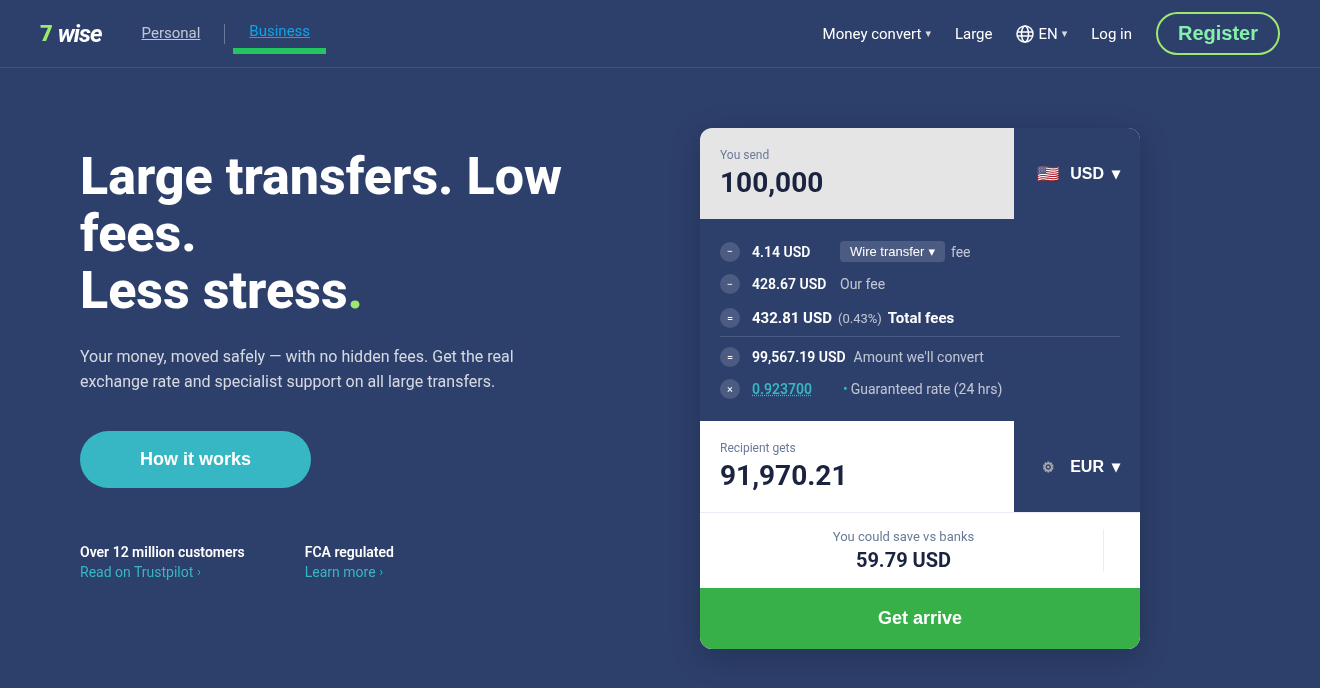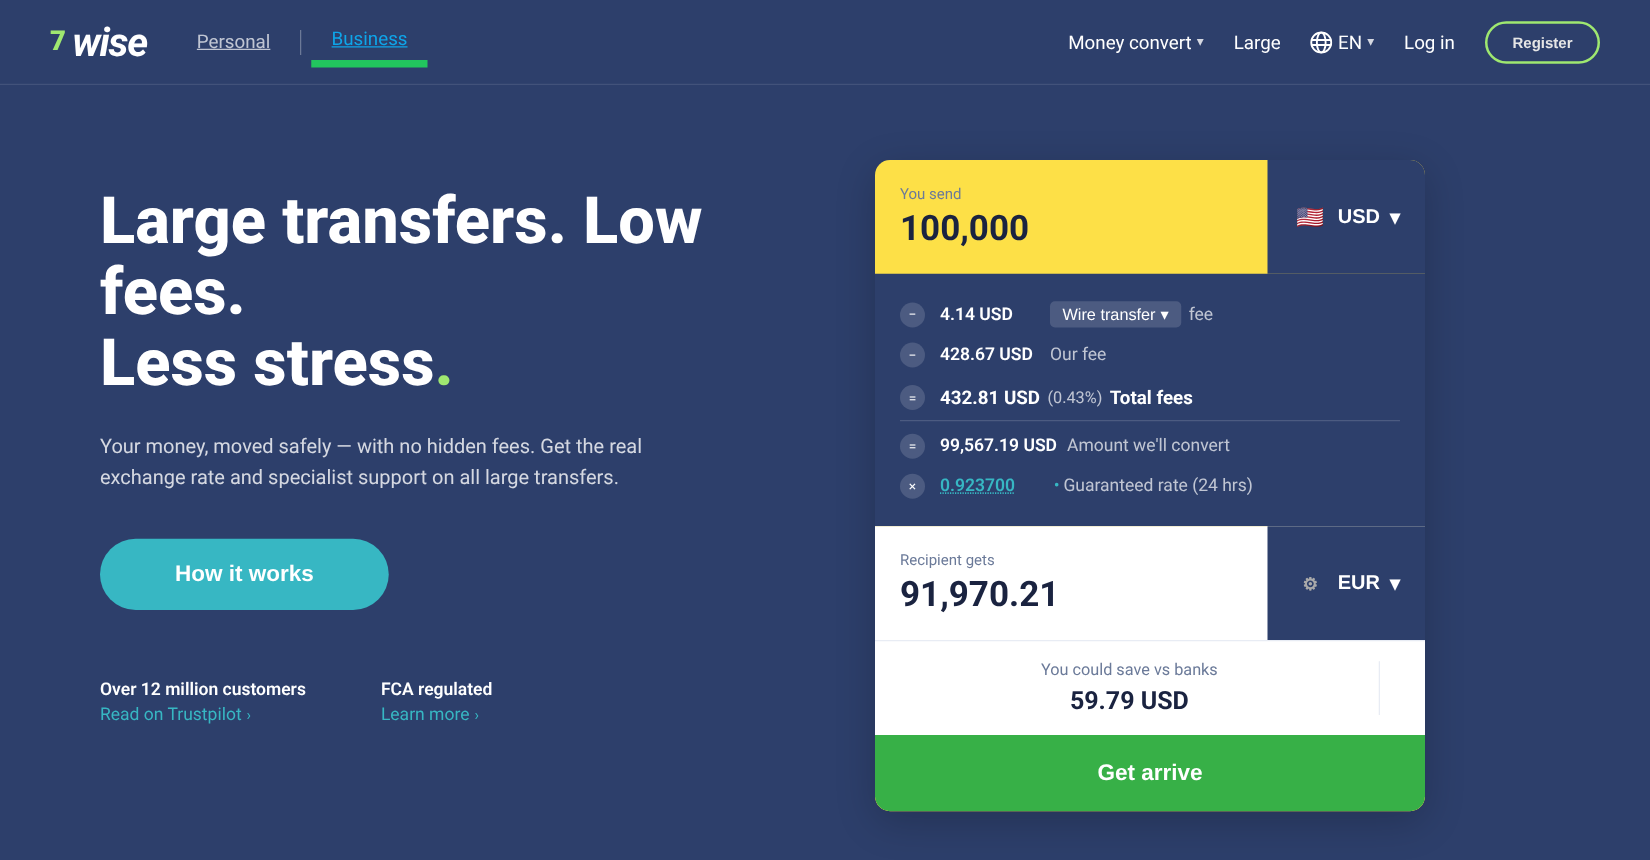--- a/index.html
+++ b/index.html
@@ -28,21 +28,21 @@
       margin-right: 24px;
     }
     .logo-mark {
       color: #9fe870;
       font-size: 22px;
       font-weight: 900;
       letter-spacing: -1px;
     }
     .logo-text {
       color: #fff;
-      font-size: 32px;
+      font-size: 24px;
       font-weight: 700;
       font-style: italic;
       letter-spacing: -1px;
     }
     .nav-personal-business {
       display: flex;
       align-items: center;
       gap: 0;
       margin-right: auto;
     }
@@ -81,25 +81,25 @@
     .header-link .chevron {
       font-size: 11px;
       opacity: 0.8;
     }
     .globe-icon {
       width: 18px;
       height: 18px;
     }
     .btn-register {
       border: 2px solid #9fe870;
-      color: #e5e5e5;
+      color: #86efac;
       background: transparent;
       padding: 8px 20px;
       border-radius: 24px;
-      font-size: 12px;
+      font-size: 20px;
       font-weight: 600;
       cursor: pointer;
     }
 
     
     main {
       display: flex;
       padding: 60px 40px 40px 80px;
       gap: 40px;
       align-items: flex-start;
@@ -162,21 +162,21 @@
     .proof-item .proof-link .arrow {
       font-size: 12px;
     }
 
     
     .calculator {
       width: 440px;
       flex-shrink: 0;
     }
     .calc-card {
-      background: #fde047;
+      background: #e5e5e5;
       border-radius: 12px;
       overflow: hidden;
       box-shadow: 0 8px 32px rgba(0,0,0,0.2);
     }
     .calc-send-row {
       display: flex;
       align-items: stretch;
     }
     .calc-send-input {
       flex: 1;

